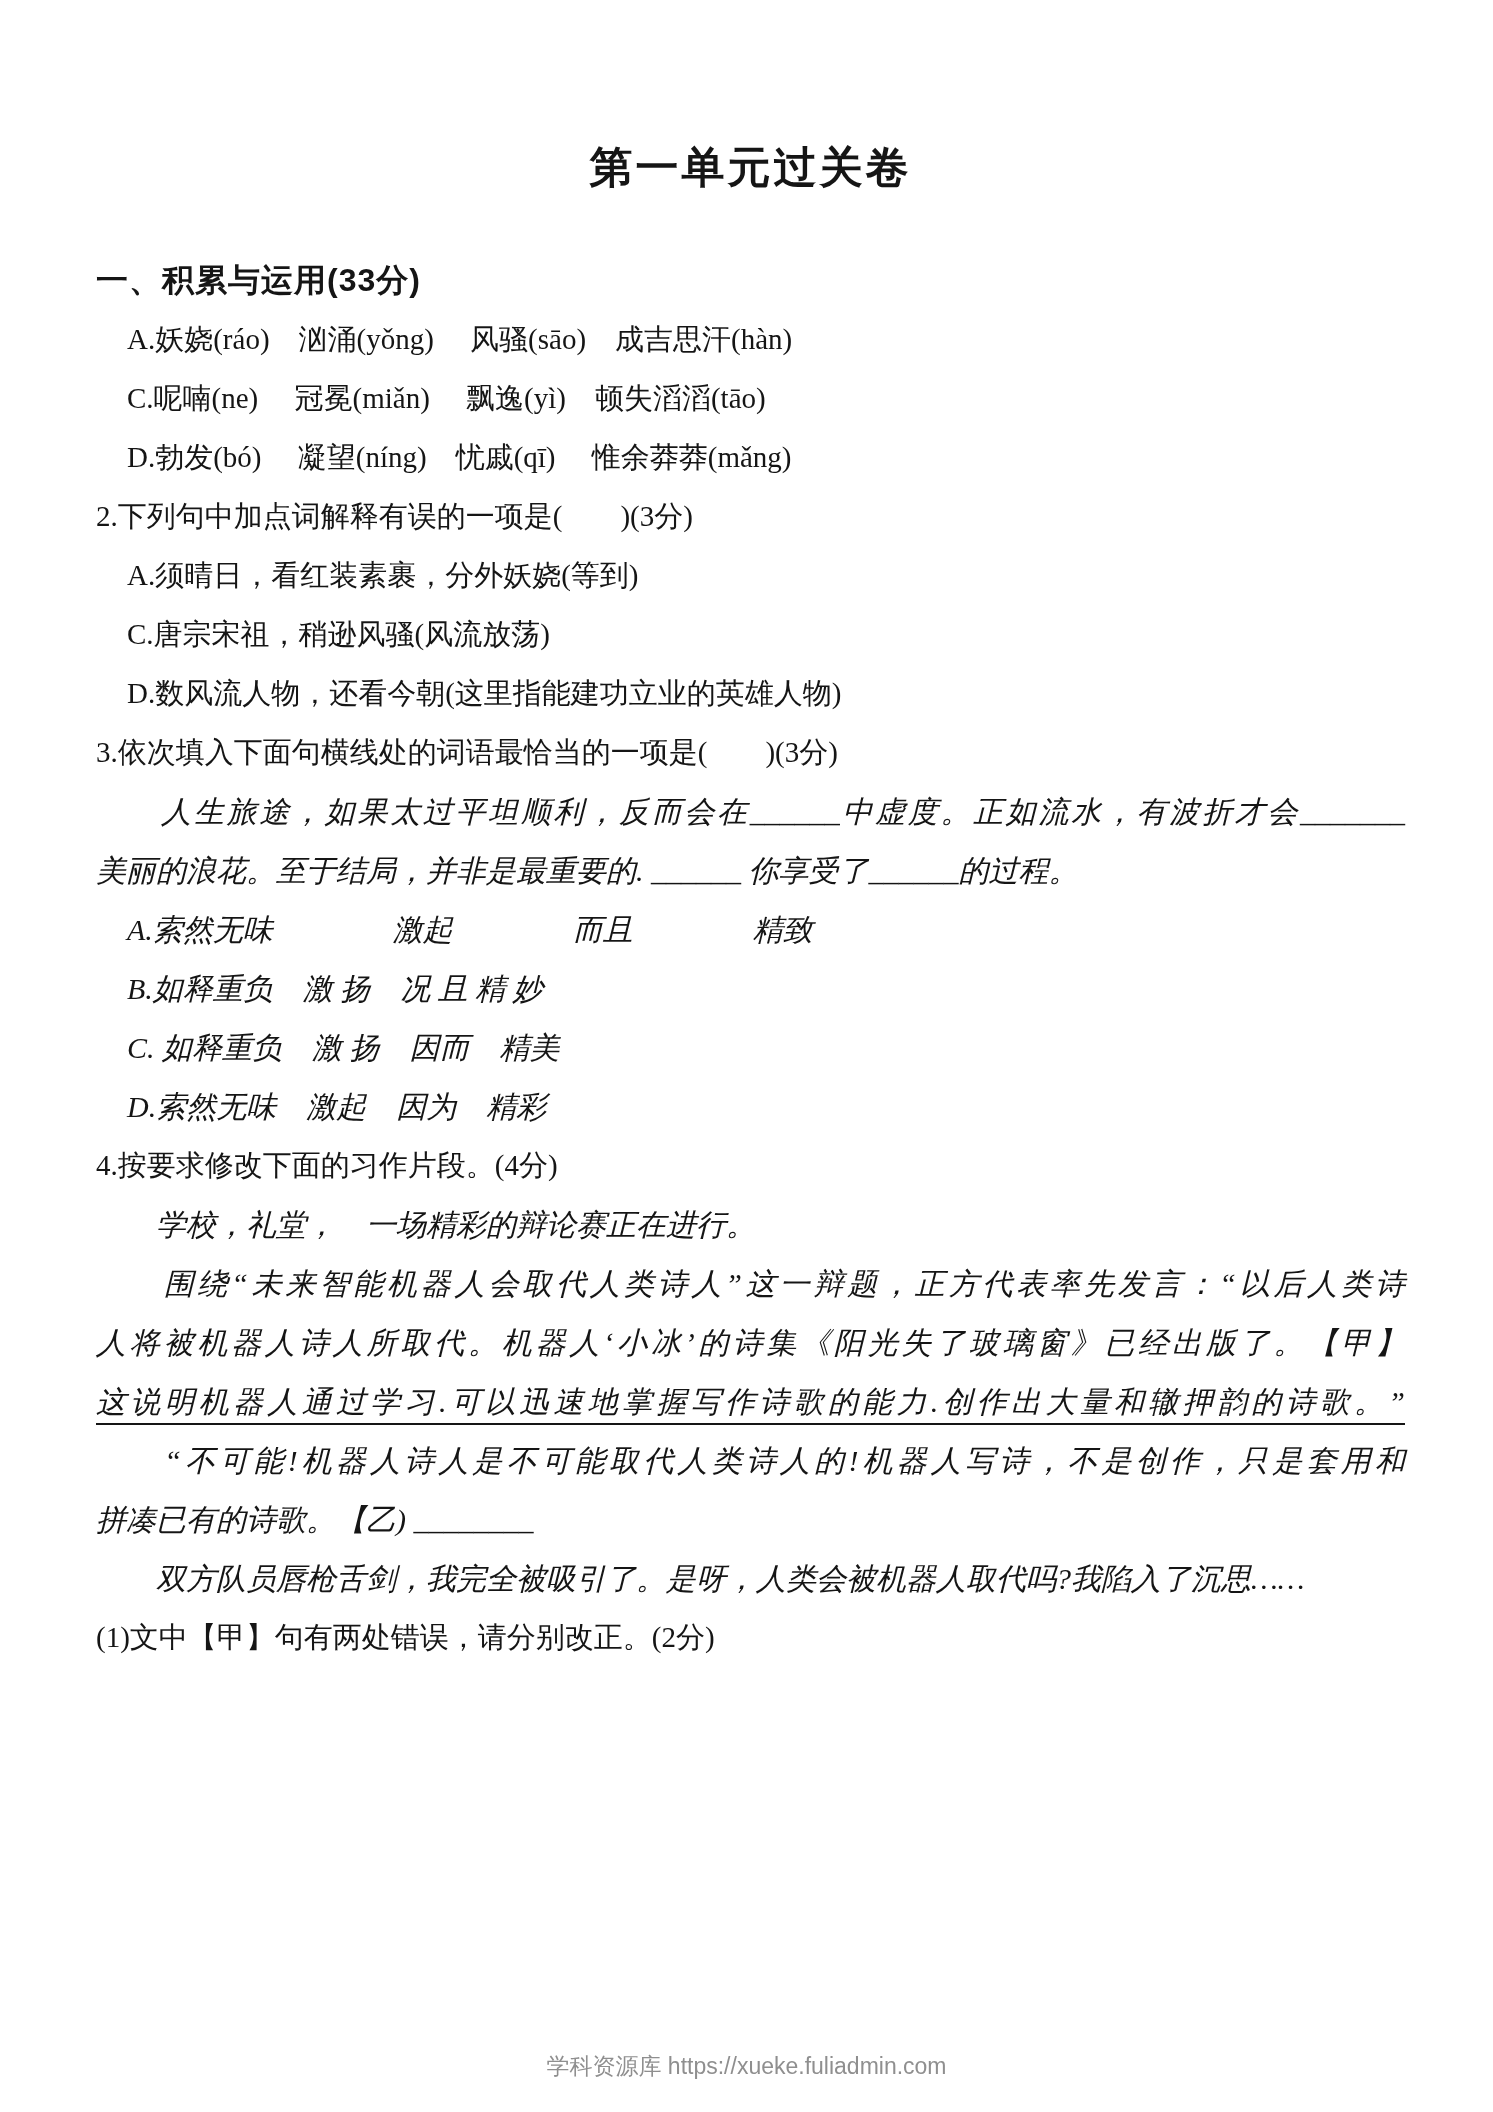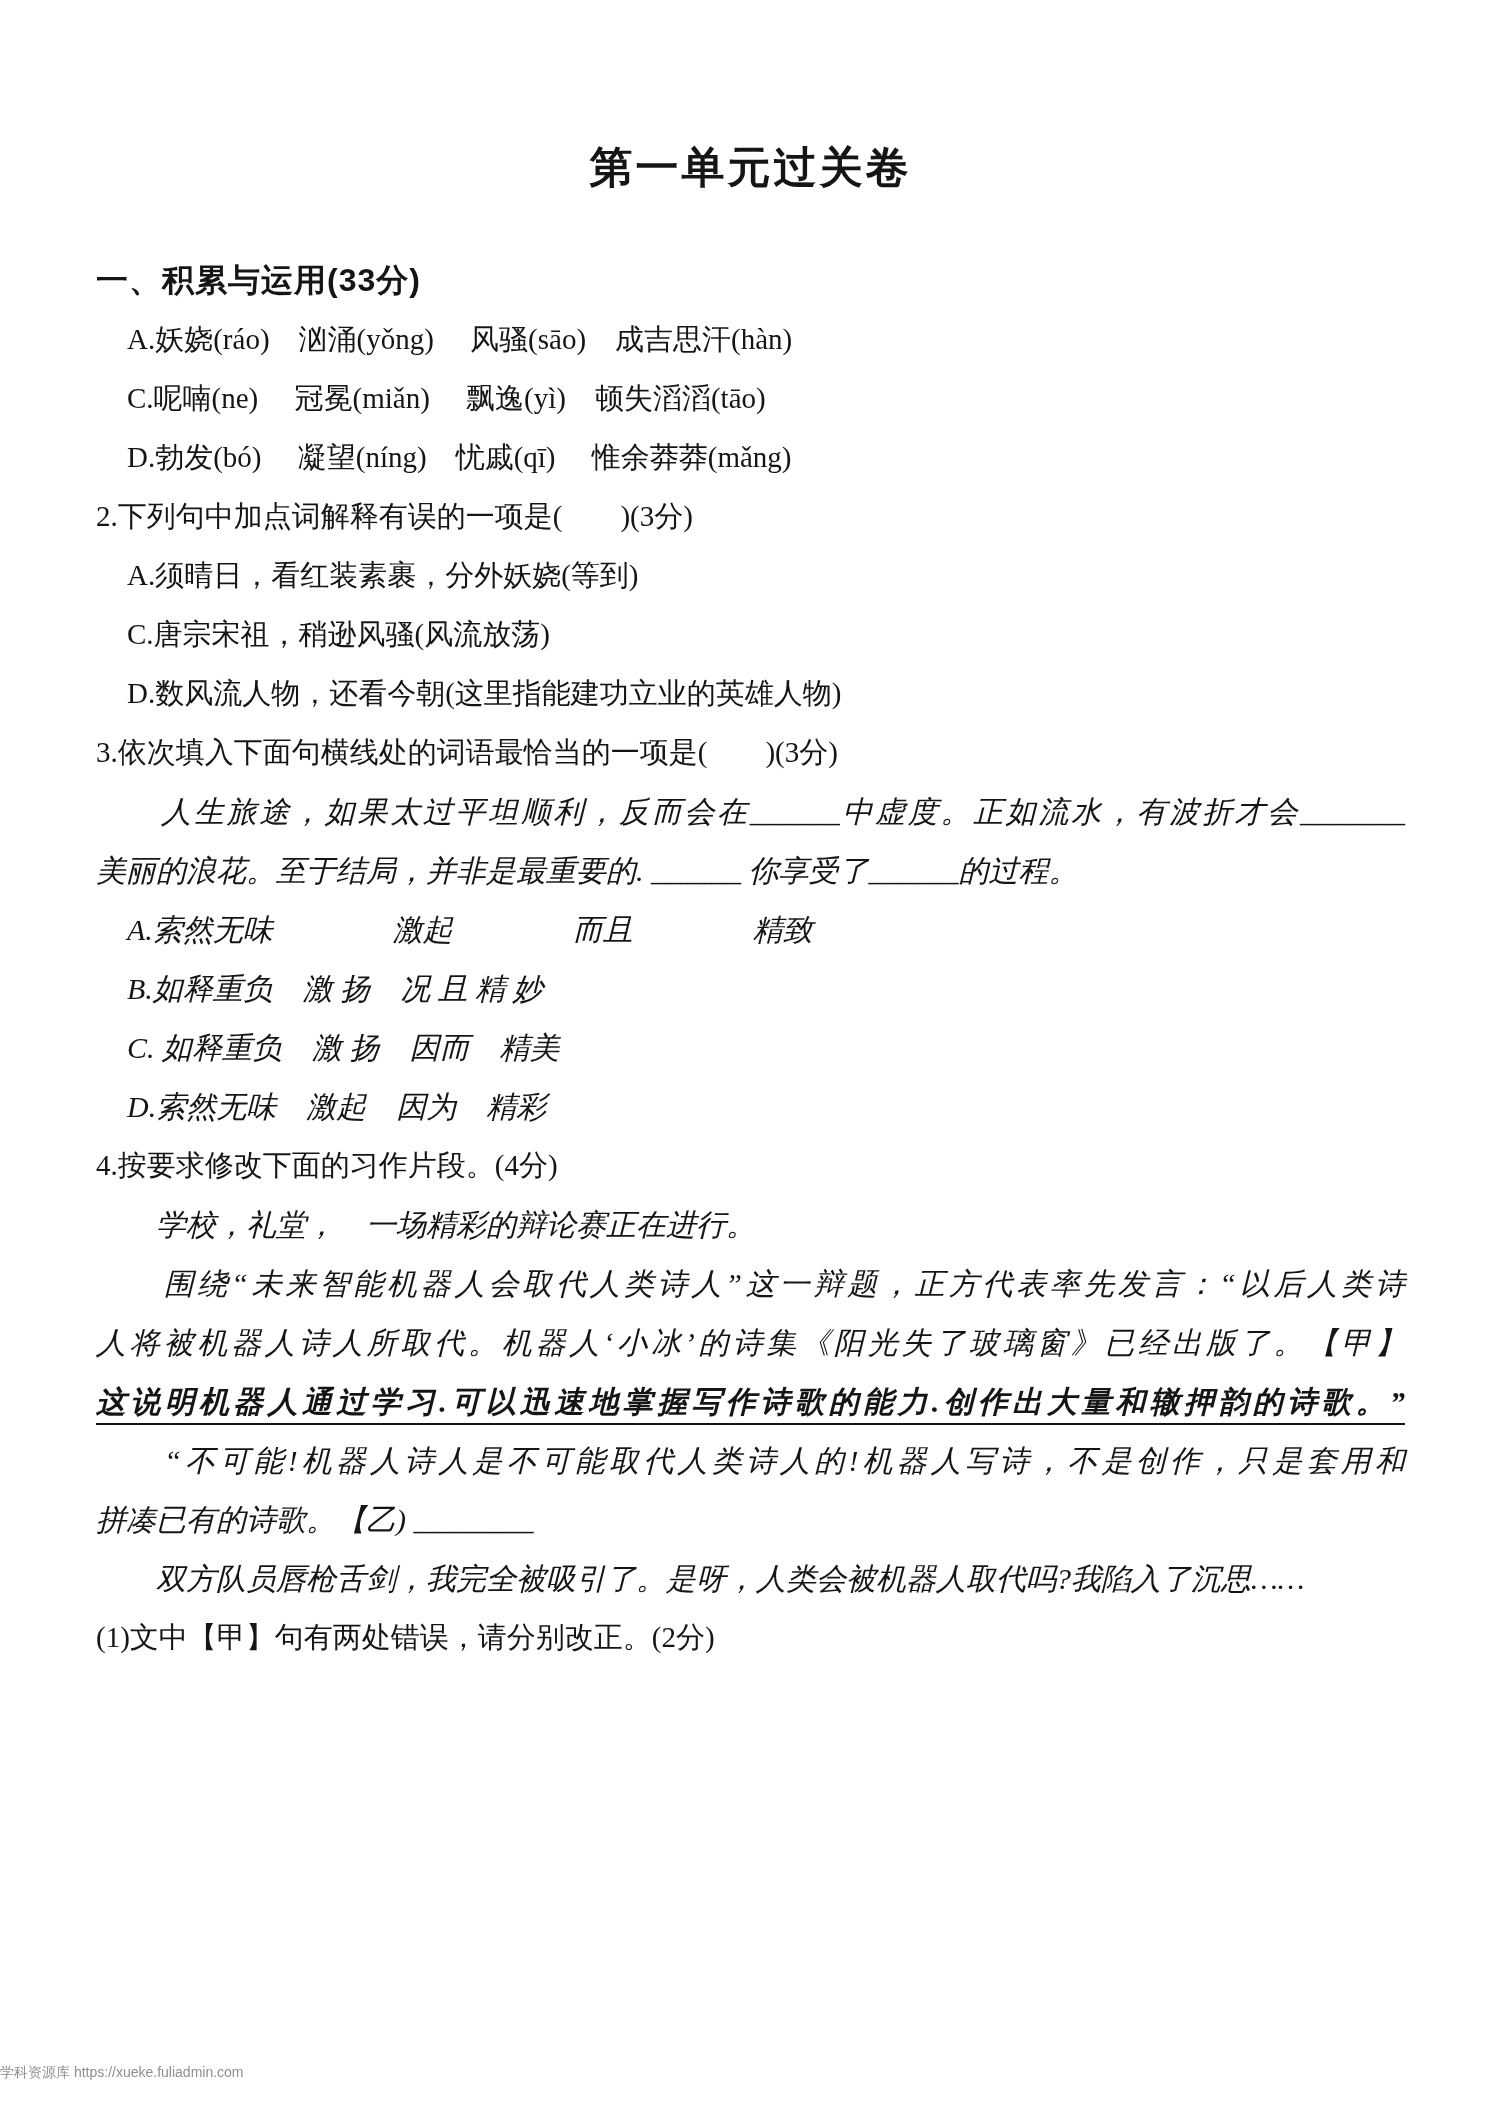--- a/index.html
+++ b/index.html
@@ -46,29 +46,28 @@
     font-size: 30px;
   }
   .stretch {
     text-align: justify;
     text-align-last: justify;
   }
   .underlined {
     text-decoration: underline;
     text-underline-offset: 11px;
     text-decoration-thickness: 1.5px;
-    font-weight: bold;
   }
   .footer {
     position: absolute;
     left: 0;
     bottom: 30px;
     width: 100%;
-    text-align: left;
-    font-size: 14px;
+    text-align: center;
+    font-size: 23px;
     color: #8f8f8f;
     font-family: "Liberation Sans", sans-serif;
   }
 </style>
 </head>
 <body>
 
 <div class="page">
 
   <h1 class="title">第一单元过关卷</h1>

